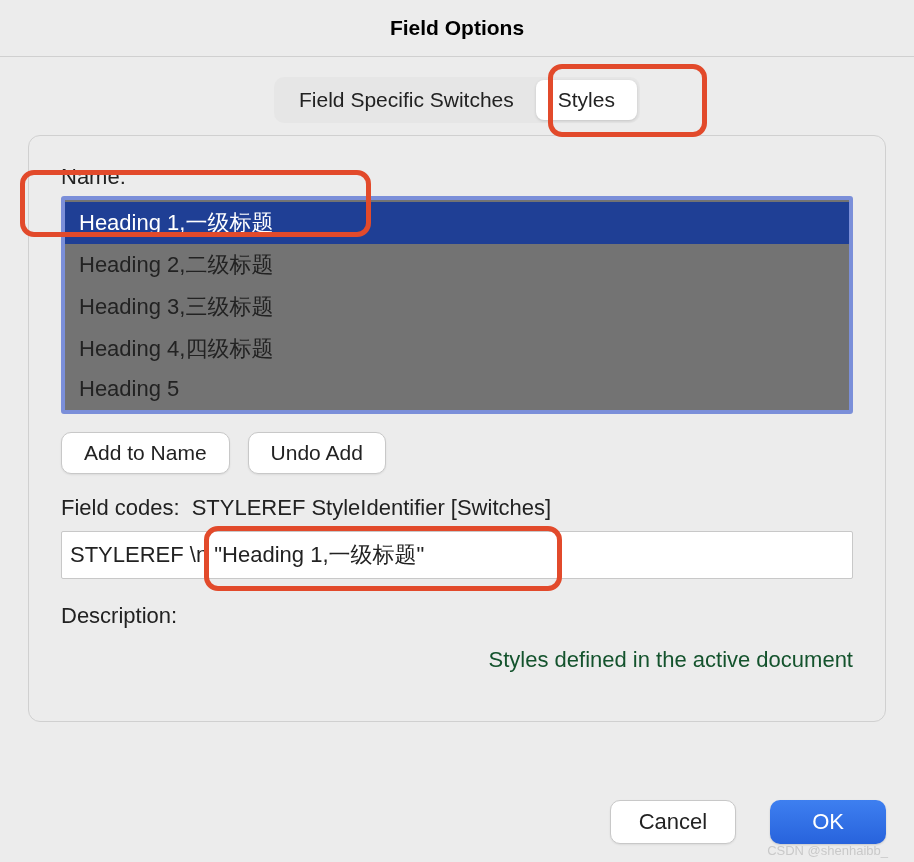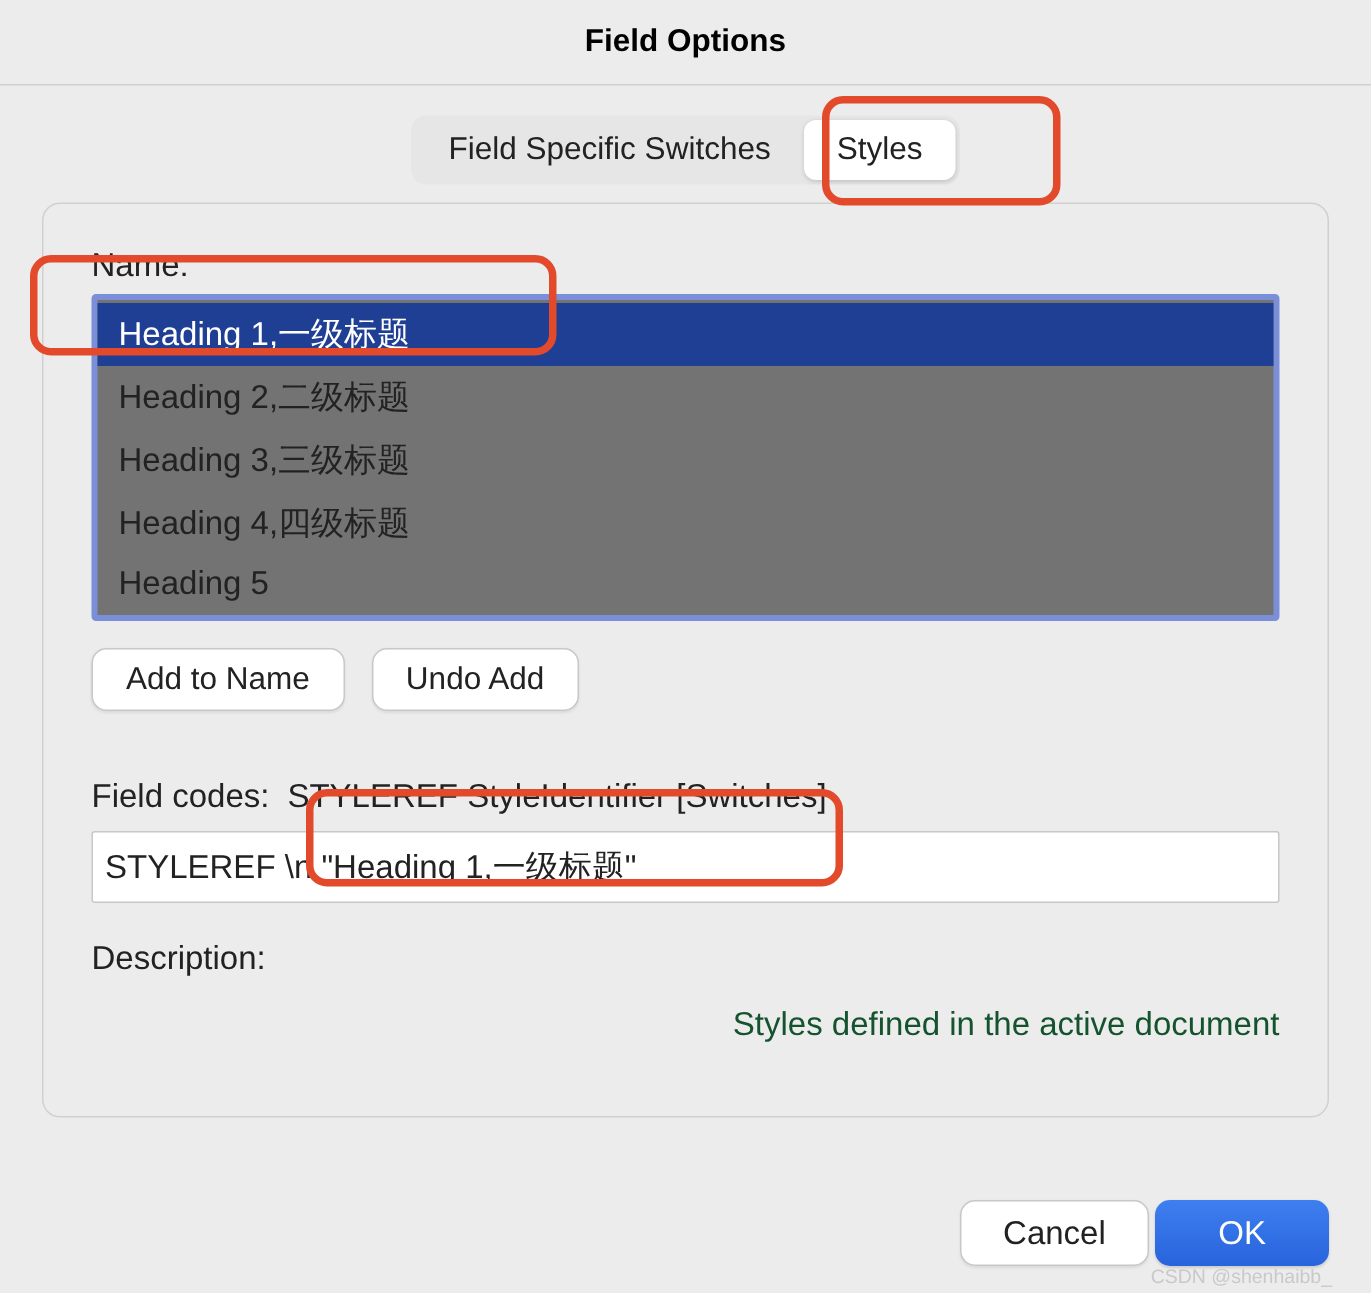--- a/index.html
+++ b/index.html
@@ -95,21 +95,21 @@
       background: #fff;
       border: 1px solid #c8c8c8;
       border-radius: 10px;
       padding: 8px 22px;
       font-size: 21px;
       color: #222;
       cursor: pointer;
       box-shadow: 0 1px 2px rgba(0,0,0,0.08);
     }
     .field-codes-row {
-      margin-top: 44px;
+      margin-top: 21px;
       font-size: 22px;
       color: #222;
       display: flex;
       gap: 12px;
     }
     .field-codes-input {
       width: 100%;
       margin-top: 10px;
       font-size: 22px;
       padding: 10px 8px;
@@ -131,21 +131,21 @@
       color: #14532d;
       margin-top: 18px;
       margin-left: 24px;
       text-align: right;
     }
     .footer-row {
       position: absolute;
       right: 28px;
       bottom: 18px;
       display: flex;
-      gap: 4px;
+      gap: 34px;
     }
     .btn-default {
       background: #fff;
       border: 1px solid #c8c8c8;
       border-radius: 10px;
       padding: 8px 28px;
       font-size: 22px;
       color: #222;
       cursor: pointer;
       box-shadow: 0 1px 2px rgba(0,0,0,0.08);

